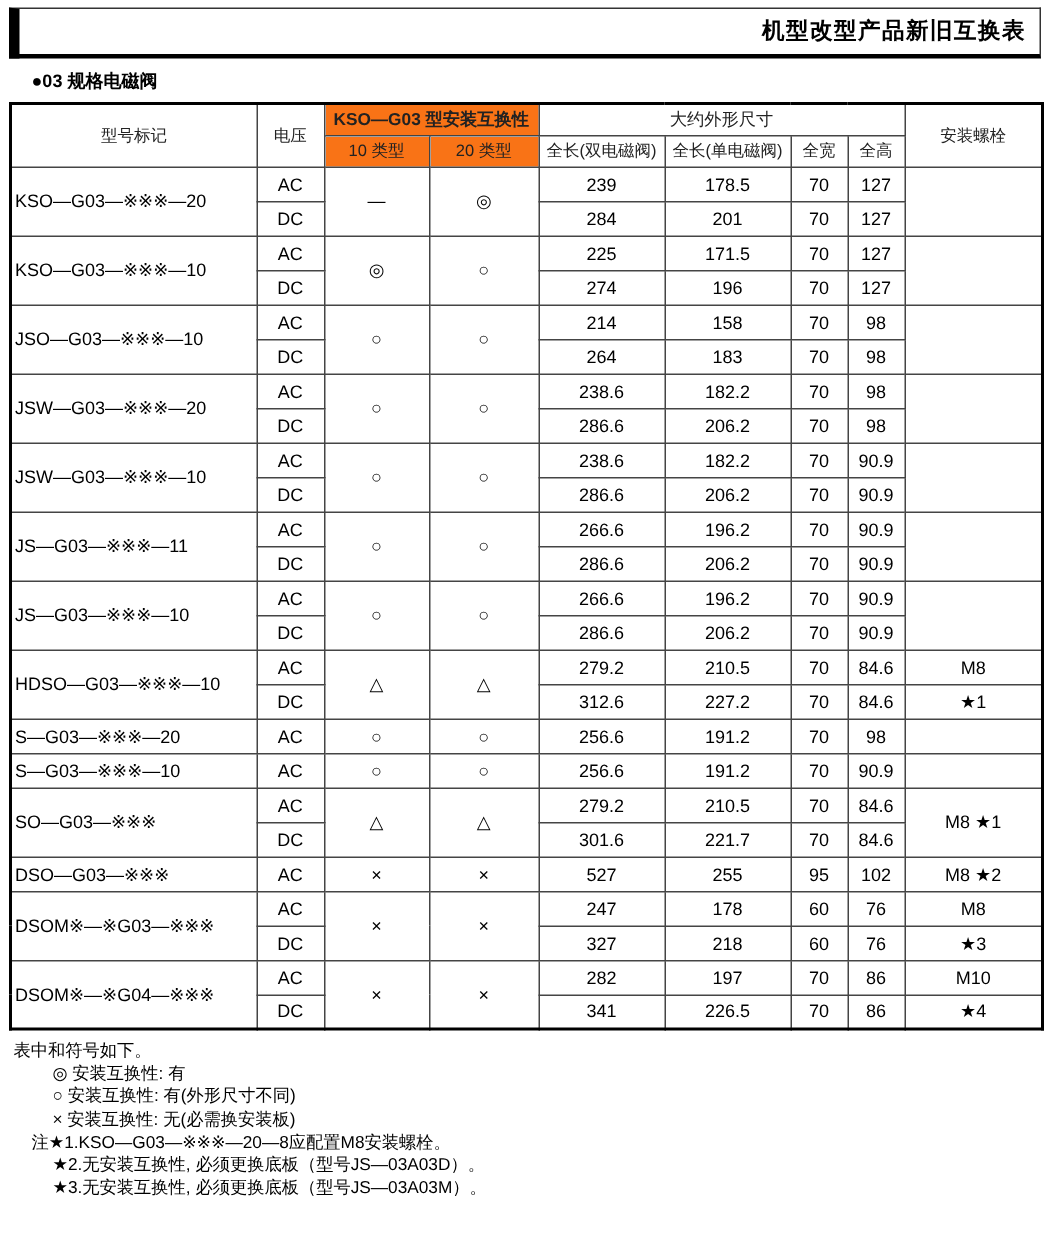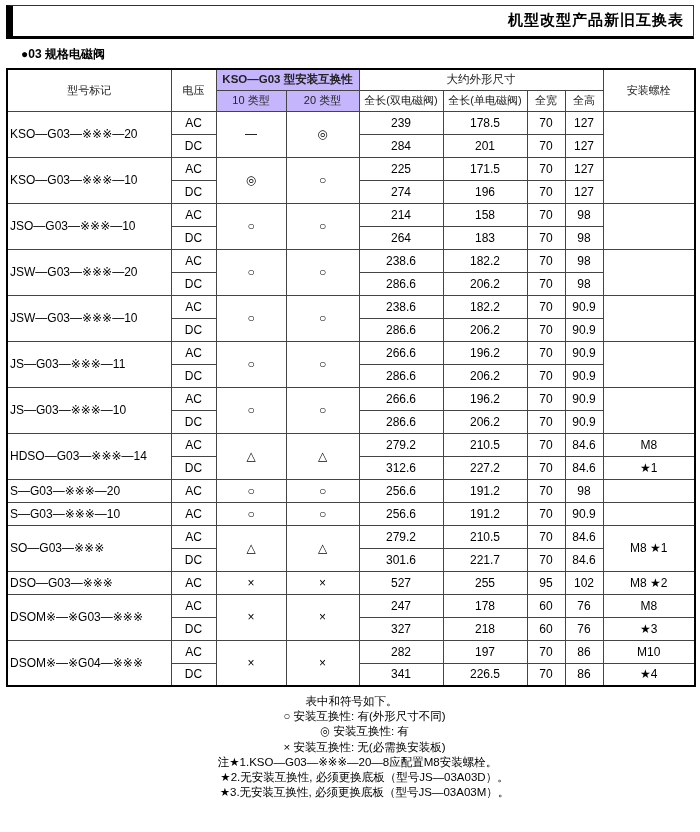--- a/index.html
+++ b/index.html
@@ -44,28 +44,28 @@
   .spec th {
     font-weight: normal;
     text-align: center;
     height: 21px;
     font-size: 11px;
     color: #222;
   }
   .spec th.group-head { font-size: 11.5px; }
   .spec th.kso-head { font-weight: bold; }
   .spec td { height: 23px; }
-  .shaded { background: #c4b5fd; margin-top: 16px; }
+  .shaded { background: #f97316; margin-top: 16px; }
   .model-cell { text-align: left; padding-left: 8px; font-size: 12px; }
   .center { text-align: center; }
   .sym { font-size: 14px; }
   .bolt { font-size: 11.5px; }
 
   .notes { margin-top: 7px; font-size: 11.5px; line-height: 1.32; }
-  .note { white-space: nowrap; text-align: center; }
+  .note { white-space: nowrap; }
   .note-indent-0 { padding-left: 3px; }
   .note-indent-1 { padding-left: 15px; }
   .note-indent-2 { padding-left: 29px; }
 </style>
 </head>
 <body>
 
 <div class="page">
 
   <div class="title-bar">
@@ -224,21 +224,21 @@
           <td class="center bolt" rowspan="2"></td>
         </tr>
         <tr>
           <td class="center">DC</td>
           <td class="center">286.6</td>
           <td class="center">206.2</td>
           <td class="center">70</td>
           <td class="center">90.9</td>
         </tr>
         <tr>
-          <td class="model-cell" rowspan="2">HDSO—G03—※※※—14</td>
+          <td class="model-cell" rowspan="2">HDSO—G03—※※※—10</td>
           <td class="center">AC</td>
           <td class="center sym" rowspan="2">△</td>
           <td class="center sym" rowspan="2">△</td>
           <td class="center">279.2</td>
           <td class="center">210.5</td>
           <td class="center">70</td>
           <td class="center">84.6</td>
           <td class="center bolt">M8</td>
         </tr>
         <tr>
@@ -336,21 +336,21 @@
           <td class="center">226.5</td>
           <td class="center">70</td>
           <td class="center">86</td>
           <td class="center bolt">★4</td>
         </tr>
       </tbody>
   </table>
 
   <div class="notes">
       <div class="note note-indent-0">表中和符号如下。</div>
+      <div class="note note-indent-2">◎ 安装互换性: 有</div>
       <div class="note note-indent-2">○ 安装互换性: 有(外形尺寸不同)</div>
-      <div class="note note-indent-2">◎ 安装互换性: 有</div>
       <div class="note note-indent-2">× 安装互换性: 无(必需换安装板)</div>
       <div class="note note-indent-1">注★1.KSO—G03—※※※—20—8应配置M8安装螺栓。</div>
       <div class="note note-indent-2">★2.无安装互换性, 必须更换底板（型号JS—03A03D）。</div>
       <div class="note note-indent-2">★3.无安装互换性, 必须更换底板（型号JS—03A03M）。</div>
     </div>
 
 </div>
 
 </body></html>

